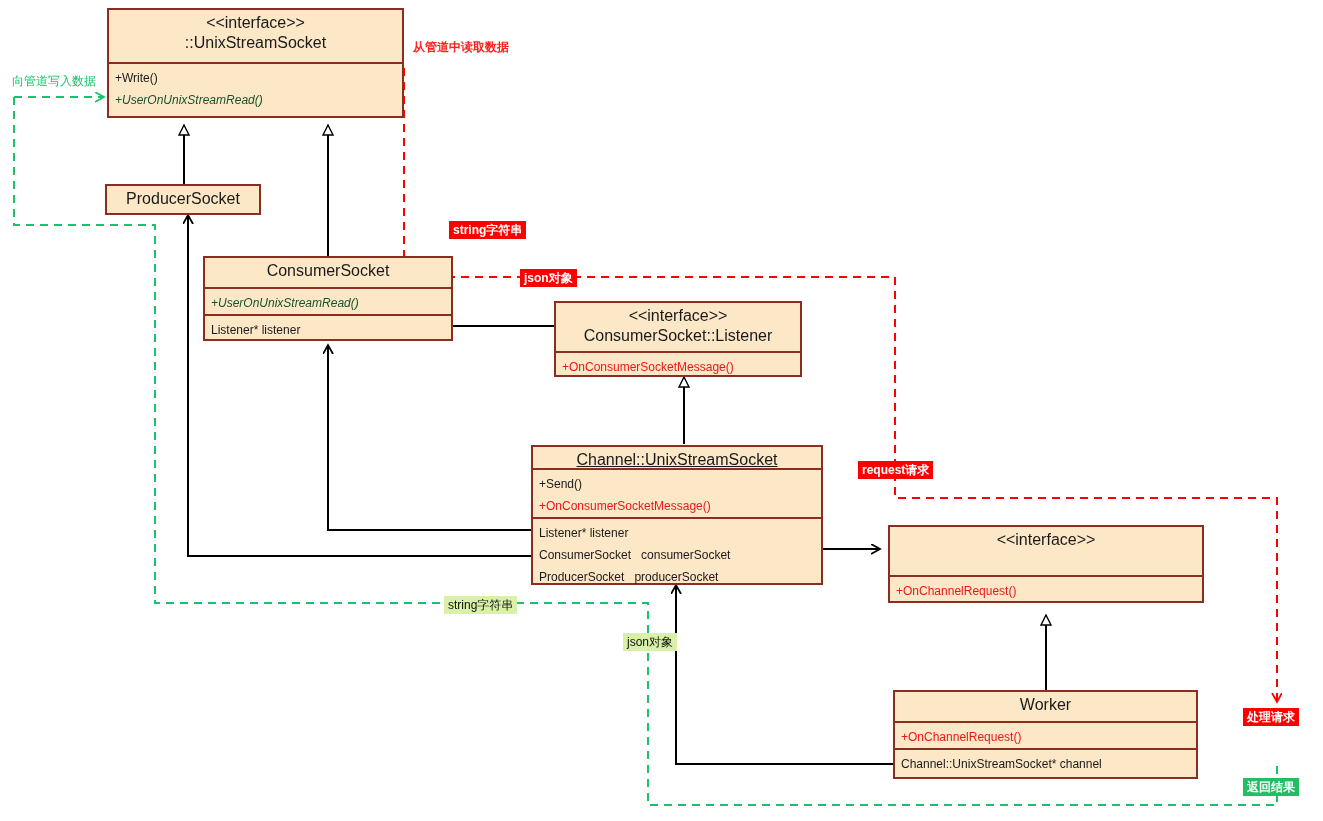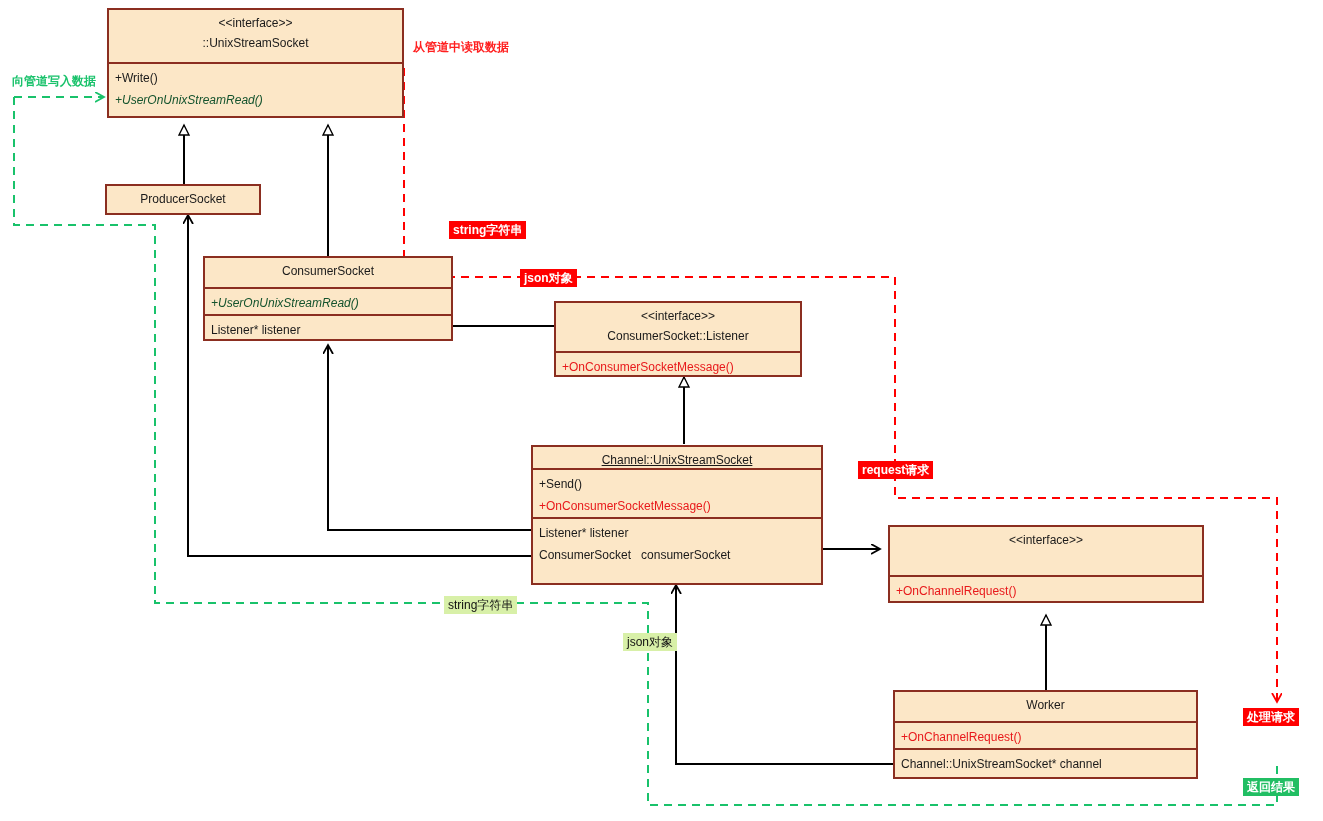--- a/index.html
+++ b/index.html
@@ -38,21 +38,21 @@
   }
   .uml-sec {
     box-sizing: border-box;
     padding: 3px 6px;
   }
   .uml-sec + .uml-sec {
     border-top: 2px solid #8B2E20;
   }
   .uml-title {
     text-align: center;
-    font-size: 12px;
+    font-size: 16px;
     line-height: 20px;
     white-space: pre-line;
   }
   .uml-row {
     font-size: 12px;
     line-height: 22px;
     white-space: pre;
   }
   .uml-row.red {
     color: #E8191B;
@@ -88,21 +88,21 @@
     color: #111111;
   }
   .tag-plain-red {
     color: #FF2020;
     background: transparent;
     font-weight: bold;
   }
   .tag-plain-green {
     color: #19C26B;
     background: transparent;
-    font-weight: bold;
+    font-weight: normal;
   }
 </style>
 </head>
 <body>
 
 <div id="canvas">
 
   <svg id="edges" viewBox="0 0 1323 821">
     <defs>
 
@@ -190,20 +190,21 @@
     <div class="uml-sec" style="height:21px;text-decoration:underline;">
       <div class="uml-title">Channel::UnixStreamSocket</div>
     </div>
     <div class="uml-sec" style="height:49px;">
       <div class="uml-row">+Send()</div>
       <div class="uml-row red">+OnConsumerSocketMessage()</div>
     </div>
     <div class="uml-sec">
       <div class="uml-row">Listener* listener</div>
       <div class="uml-row">ConsumerSocket   consumerSocket</div>
+      <div class="uml-row">ProducerSocket   producerSocket</div>
     </div>
   </div>
 
   <div class="uml-box" style="left:888px; top:525px; width:316px; height:78px;">
     <div class="uml-sec" style="height:48px;">
       <div class="uml-title">&lt;&lt;interface&gt;&gt;</div>
     </div>
     <div class="uml-sec">
       <div class="uml-row red">+OnChannelRequest()</div>
     </div>

